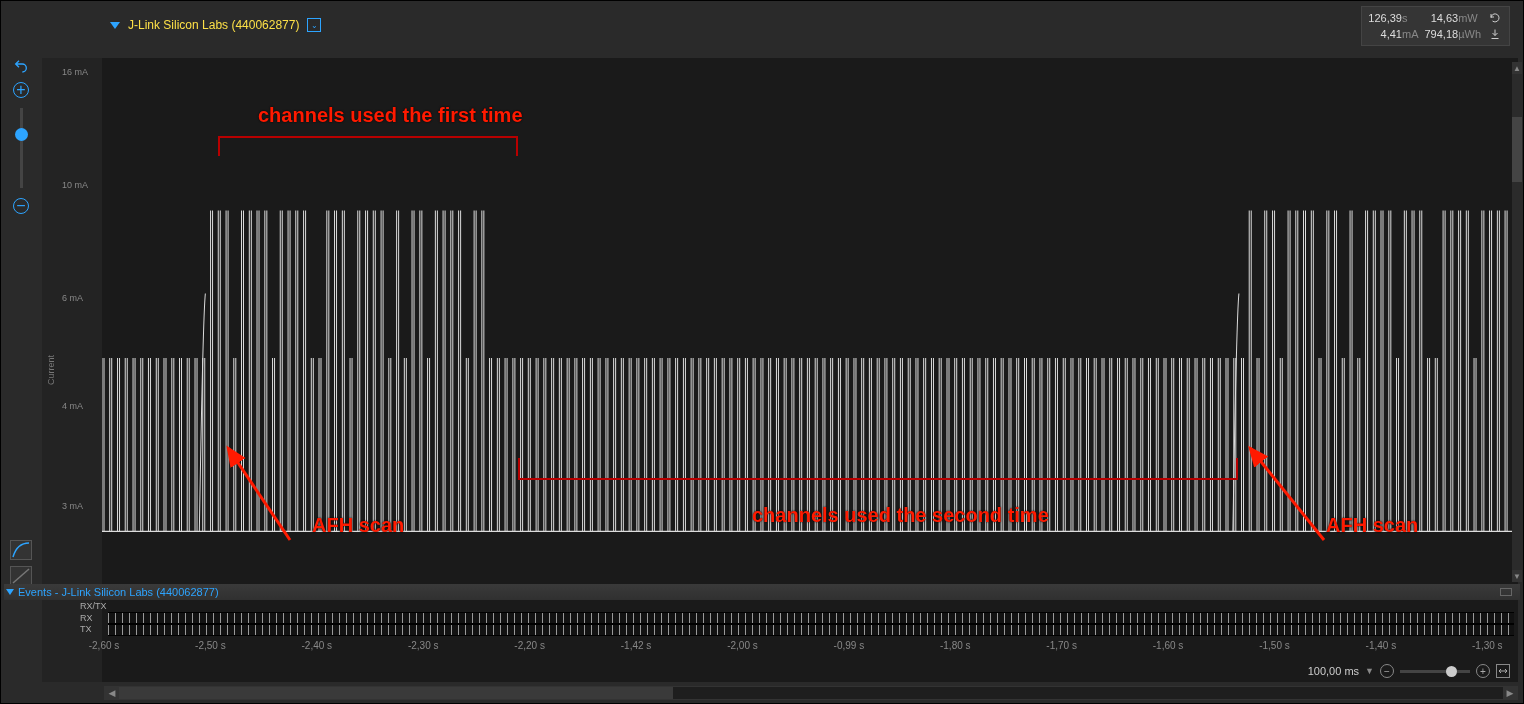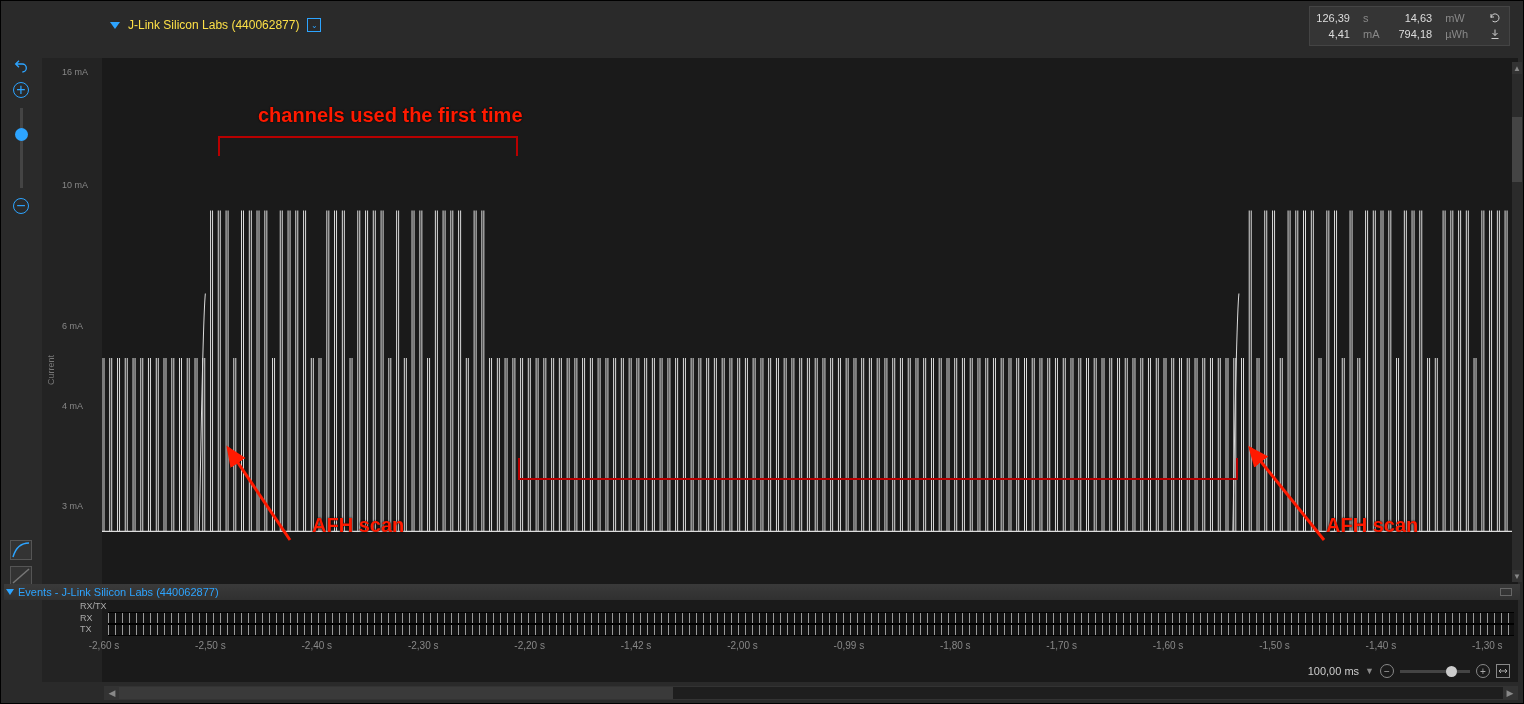--- a/index.html
+++ b/index.html
@@ -32,21 +32,21 @@
   .header .title { color:#fde047; font-size:12px; }
   .header .dd {
     width:14px;height:14px;border:1px solid #2da4ff;margin-left:8px;
     display:flex;align-items:center;justify-content:center;font-size:8px;color:#2da4ff;
   }
 
   
   .stats {
     position:absolute; top:6px; right:14px;
     background:#353535; border:1px solid #444;
-    display:grid; grid-template-columns:auto auto auto auto auto; gap:0 13px;
+    display:grid; grid-template-columns:auto auto auto auto auto; gap:0 0;
     padding:3px 6px; align-items:center; font-size:11px;
   }
   .stats .num{color:#ddd;text-align:right}
   .stats .unit{color:#888;padding-right:6px}
   .stats .icon{width:16px;height:16px;display:flex;align-items:center;justify-content:center;color:#ccc;cursor:pointer}
   .stats .row2{grid-column:1}
   .refresh-icon svg{width:12px;height:12px;stroke:#ccc;fill:none;stroke-width:2}
   .export-icon svg{width:12px;height:12px;stroke:#ccc;fill:none;stroke-width:2}
 
   
@@ -191,21 +191,21 @@
     <svg width="20" height="18" viewBox="0 0 20 18">
         <path d="M2 16 L18 2" stroke="#777" fill="none" stroke-width="1.5"></path>
       </svg>
   </div>
 </div>
 
 <div class="plot">
   <span class="yaxis-label">Current</span>
   <span class="ytick" style="top:14px">16 mA</span>
   <span class="ytick" style="top:127px">10 mA</span>
-  <span class="ytick" style="top:268px">6 mA</span>
+  <span class="ytick" style="top:240px">6 mA</span>
   <span class="ytick" style="top:348px">4 mA</span>
   <span class="ytick" style="top:448px">3 mA</span>
 
   <div class="chart">
     <svg id="chartsvg" viewBox="0 0 1414 520" preserveAspectRatio="none">
         <line x1="0" y1="394.4163065451025" x2="1414" y2="394.4163065451025" class="spike"></line>
         <line x1="0.0" y1="394.4163065451025" x2="0.0" y2="250.0" class="spike"></line>
         <line x1="2.0" y1="394.4163065451025" x2="2.0" y2="250.0" class="spike"></line>
         <line x1="7.7" y1="394.4163065451025" x2="7.7" y2="250.0" class="spike"></line>
         <line x1="9.7" y1="394.4163065451025" x2="9.7" y2="250.0" class="spike"></line>
@@ -573,20 +573,21 @@
         <line x1="1410.8" y1="394.4163065451025" x2="1410.8" y2="250.0" class="spike"></line>
         <path d="M97.2 394.4163065451025 C 99.2 294.0667081051056 101.2 212.8825713969302 103.2 196.27000773903796" stroke="#dcdcdc" fill="none" stroke-width="1"></path>
         <path d="M1129.3 394.4163065451025 C 1131.3 294.0667081051056 1133.3 212.8825713969302 1135.3 196.27000773903796" stroke="#dcdcdc" fill="none" stroke-width="1"></path>
       </svg>
   </div>
 
   <div class="anno" style="left:216px;top:46px">channels used the first time</div>
   <div class="bracket" style="left:176px;top:78px;width:300px;height:20px"></div>
 
   <div class="bracket-down" style="left:476px;top:400px;width:720px;height:22px"></div>
+  <div class="anno" style="left:710px;top:446px">channels used the second time</div>
 
   <div class="arrow" style="left:178px;top:382px">
     <svg width="90" height="110">
         <defs>
           <marker id="ah1" markerWidth="8" markerHeight="8" refX="6" refY="3" orient="auto">
             <path d="M0 0 L7 3 L0 6 z" fill="#ff1a00"></path>
           </marker>
         </defs>
     <path d="M70 100 L8 8" stroke="#ff1a00" stroke-width="3" fill="none" marker-end="url(#ah1)"></path>
       </svg>

